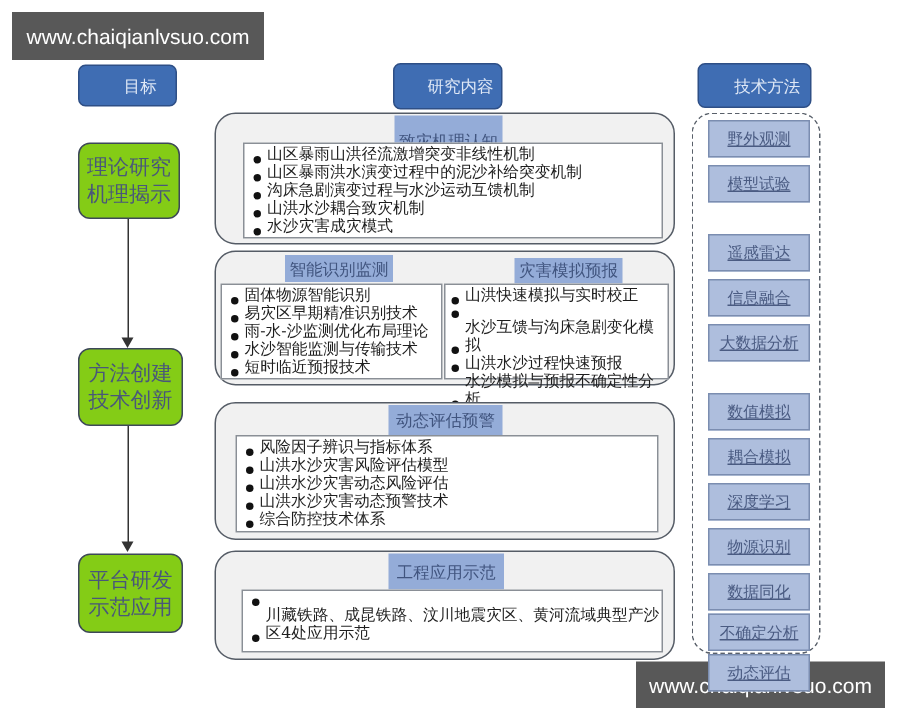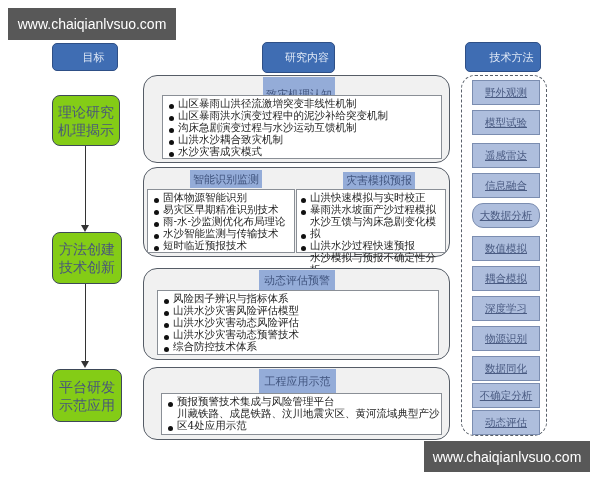--- a/index.html
+++ b/index.html
@@ -109,21 +109,20 @@
       <span class="txt">短时临近预报技术</span>
     </div>
 </div>
 <div class="abs list" style="left:296px;top:189px;width:150px;height:64px;padding-left:4px;">
   <div class="li">
       <span class="dot"></span>
       <span class="txt">山洪快速模拟与实时校正</span>
     </div>
   <div class="li">
       <span class="dot"></span>
-      <span class="txt">暴雨洪水坡面产沙过程模拟</span>
     </div>
   <div class="li">
       <span class="dot"></span>
       <span class="txt">水沙互馈与沟床急剧变化模拟</span>
     </div>
   <div class="li">
       <span class="dot"></span>
       <span class="txt">山洪水沙过程快速预报</span>
     </div>
   <div class="li">
@@ -155,35 +154,34 @@
       <span class="dot"></span>
       <span class="txt">综合防控技术体系</span>
     </div>
 </div>
 
 <div class="abs section" style="left:143px;top:367px;width:307px;height:73px;"></div>
 <div class="abs tab" style="left:259px;top:369px;width:77px;height:24px;">工程应用示范</div>
 <div class="abs list" style="left:161px;top:393px;width:281px;height:42px;font-size:10.5px;">
   <div class="li">
       <span class="dot"></span>
-      <span class="txt">预报预警技术集成与风险管理平台</span>
     </div>
   <div class="li">
       <span class="dot"></span>
       <span class="txt">川藏铁路、成昆铁路、汶川地震灾区、黄河流域典型产沙区4处应用示范</span>
     </div>
 </div>
 
 <div class="abs methods" style="left:461px;top:75px;width:86px;height:361px;"></div>
 <div class="abs" style="left:472px;top:80px;width:68px;">
   <div class="m-item" style="height:23px;margin-bottom:5px;">野外观测</div>
-  <div class="m-item" style="height:23px;margin-bottom:8px;">模型试验</div>
+  <div class="m-item" style="height:23px;margin-bottom:21px;">模型试验</div>
   <div class="m-item" style="height:23px;margin-bottom:5px;">遥感雷达</div>
   <div class="m-item" style="height:23px;margin-bottom:5px;">信息融合</div>
-  <div class="m-item" style="height:23px;margin-bottom:8px;border-radius:11px;">大数据分析</div>
+  <div class="m-item" style="height:23px;margin-bottom:21px;">大数据分析</div>
   <div class="m-item" style="height:23px;margin-bottom:5px;">数值模拟</div>
   <div class="m-item" style="height:23px;margin-bottom:5px;">耦合模拟</div>
   <div class="m-item" style="height:23px;margin-bottom:5px;">深度学习</div>
   <div class="m-item" style="height:23px;margin-bottom:5px;">物源识别</div>
   <div class="m-item" style="height:23px;margin-bottom:2px;">数据同化</div>
   <div class="m-item" style="height:23px;margin-bottom:2px;">不确定分析</div>
   <div class="m-item" style="height:23px;">动态评估</div>
 </div>
 
 </body></html>

